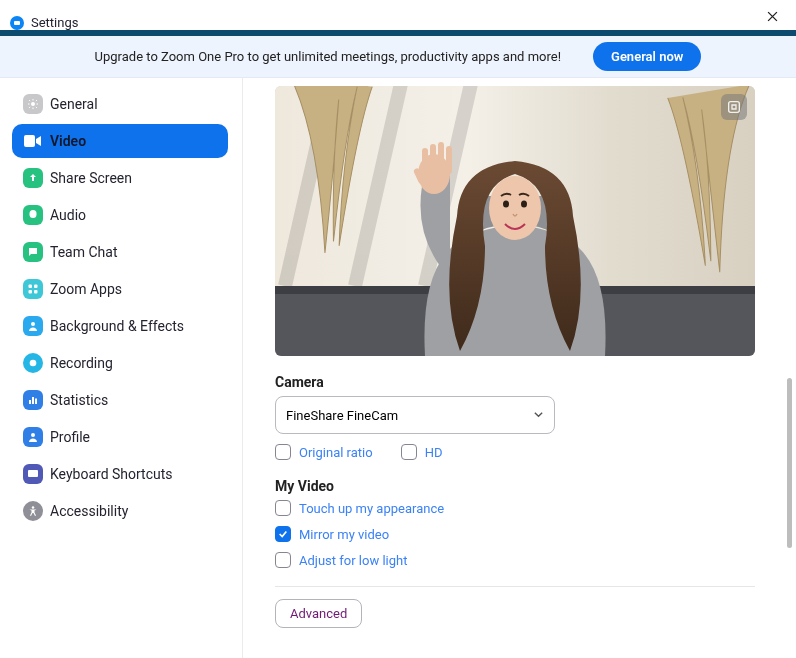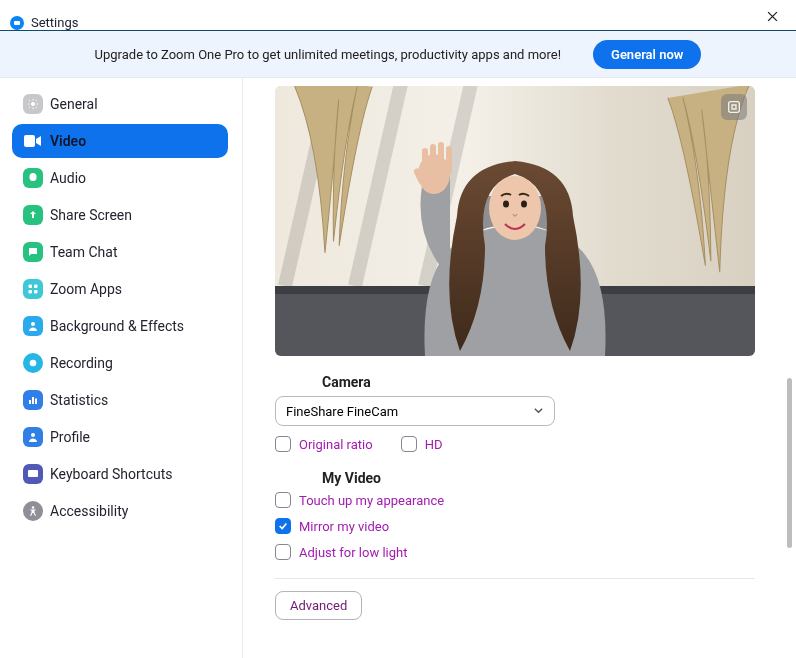--- a/index.html
+++ b/index.html
@@ -5,47 +5,47 @@
   * { box-sizing: border-box; margin: 0; padding: 0; font-family: -apple-system, BlinkMacSystemFont, "Segoe UI", Roboto, Arial, sans-serif; }
   body { width: 796px; height: 658px; background: #fff; overflow: hidden; position: relative; }
   
   .titlebar { height: 30px; display: flex; align-items: flex-end; padding: 0 10px; background: #fff; }
   .titlebar .app-icon { width: 14px; height: 14px; background: #0b84f6; border-radius: 50%; margin-right: 7px; display:flex; align-items:center; justify-content:center; }
   .titlebar .app-icon::after { content:""; width:6px; height:4px; background:#fff; border-radius:1px; }
   .titlebar .title { font-size: 13px; color: #232333; }
   .titlebar .close { margin-left: auto; width: 28px; height: 28px; display:flex; align-items:center; justify-content:center; cursor:pointer; }
   .titlebar .close svg { width: 11px; height: 11px; }
   
-  .banner { height: 48px; background: #eef4fd; border-top:1px solid #0c4a6e; border-bottom:1px solid #e3eaf4; display:flex; align-items:center; justify-content:center; gap:32px; font-size:13px; color:#222; }
+  .banner { height: 48px; background: #eef4fd; border-top:6px solid #0c4a6e; border-bottom:1px solid #e3eaf4; display:flex; align-items:center; justify-content:center; gap:32px; font-size:13px; color:#222; }
   .banner .upgrade-btn { background:#0e72ec; color:#fff; border:none; border-radius:16px; padding:7px 18px; font-size:13px; font-weight:600; cursor:pointer; }
   
   .body { display:flex; height:580px; }
   
   .sidebar { width:242px; padding:6px 14px 6px 12px; flex-shrink:0; }
   .nav-item { display:flex; align-items:center; height:34px; padding:0 10px; margin:3px 0; border-radius:10px; cursor:pointer; color:#242430; font-size:14px; gap:6px; }
   .nav-item.active { background:#0e72ec; color:#0f172a; font-weight:600; }
   .nav-item .icon { width:22px; height:22px; display:flex; align-items:center; justify-content:center; flex-shrink:0; }
   .nav-item .icon .ibox { width:20px; height:20px; border-radius:6px; display:flex; align-items:center; justify-content:center; }
   
   .divider { width:1px; background:#ebebeb; margin:0 0 0 0; }
   
   .main { flex:1; padding:8px 20px 14px 32px; overflow:auto; position:relative; }
   
   .preview { width:480px; height:270px; background:#d9d4cc; border-radius:6px; position:relative; overflow:hidden; }
   .preview .overlay-btn { position:absolute; top:8px; right:8px; width:26px; height:26px; background:rgba(120,120,120,0.55); border-radius:6px; display:flex; align-items:center; justify-content:center; cursor:pointer; }
   .preview .overlay-btn svg { stroke:#f0f0f0; }
   .preview .bg { position:absolute; inset:0; }
   
-  .section-label { font-weight:700; font-size:14px; color:#222; margin-top:18px; margin-bottom:6px;margin-left:47px; }
-  
-  .camera-select { width:280px; height:30px; border:1px solid #b9b9bf; border-radius:8px; display:flex; align-items:center; padding:0 10px; font-size:13px; cursor:pointer; background:#fff; position:relative; }
+  .section-label { font-weight:700; font-size:14px; color:#222; margin-top:18px; margin-bottom:6px; }
+  
+  .camera-select { width:280px; height:38px; border:1px solid #b9b9bf; border-radius:8px; display:flex; align-items:center; padding:0 10px; font-size:13px; cursor:pointer; background:#fff; position:relative; }
   .camera-select .chev { margin-left:auto; }
   
   .check-row { display:flex; align-items:center; gap:28px; margin-top:10px; }
-  .chk { display:flex; align-items:center; gap:8px; font-size:13px; color:#a21caf; cursor:pointer; }
+  .chk { display:flex; align-items:center; gap:8px; font-size:13px; color:#3b82f6; cursor:pointer; }
   .chk .box { width:16px; height:16px; border:1.5px solid #868693; border-radius:4px; display:flex; align-items:center; justify-content:center; background:#fff; }
   .chk.checked .box { background:#0e72ec; border-color:#0e72ec; }
   .chk.checked .box svg { display:block; }
   .chk .box svg { display:none; width:10px; height:10px; }
   
   .chk-list .chk { margin-bottom:10px; }
   
   hr.sep { border:none; border-top:1px solid #e6e6e9; margin:18px 0 12px 0; width:480px; }
   
   .adv-btn { border:1px solid #b3b3bb; background:#fff; border-radius:8px; padding:6px 14px; font-size:13px; cursor:pointer; color:#701a75; }
@@ -90,35 +90,35 @@
             <rect x="0" y="1" width="11" height="12" rx="2"></rect>
             <path d="M12 5l5-3v10l-5-3z"></path>
           </svg>
         </span>
       <span>Video</span>
     </div>
     <div class="nav-item">
       <span class="icon">
           <span class="ibox" style="background:#27c180">
             <svg width="12" height="12" viewBox="0 0 24 24" fill="#fff">
+              <path d="M12 4l6 6h-4v8h-4v-8H6z"></path>
+            </svg>
+          </span>
+        </span>
+      <span>Share Screen</span>
+    </div>
+    <div class="nav-item">
+      <span class="icon">
+          <span class="ibox" style="background:#27c180">
+            <svg width="12" height="12" viewBox="0 0 24 24" fill="#fff">
               <path d="M12 2a7 7 0 017 7v2a7 7 0 01-14 0V9a7 7 0 017-7z"></path>
             </svg>
           </span>
         </span>
       <span>Audio</span>
-    </div>
-    <div class="nav-item">
-      <span class="icon">
-          <span class="ibox" style="background:#27c180">
-            <svg width="12" height="12" viewBox="0 0 24 24" fill="#fff">
-              <path d="M12 4l6 6h-4v8h-4v-8H6z"></path>
-            </svg>
-          </span>
-        </span>
-      <span>Share Screen</span>
     </div>
     <div class="nav-item">
       <span class="icon">
           <span class="ibox" style="background:#27c180">
             <svg width="12" height="12" viewBox="0 0 24 24" fill="#fff">
               <path d="M4 4h16v12H8l-4 4z"></path>
             </svg>
           </span>
         </span>
       <span>Team Chat</span>

